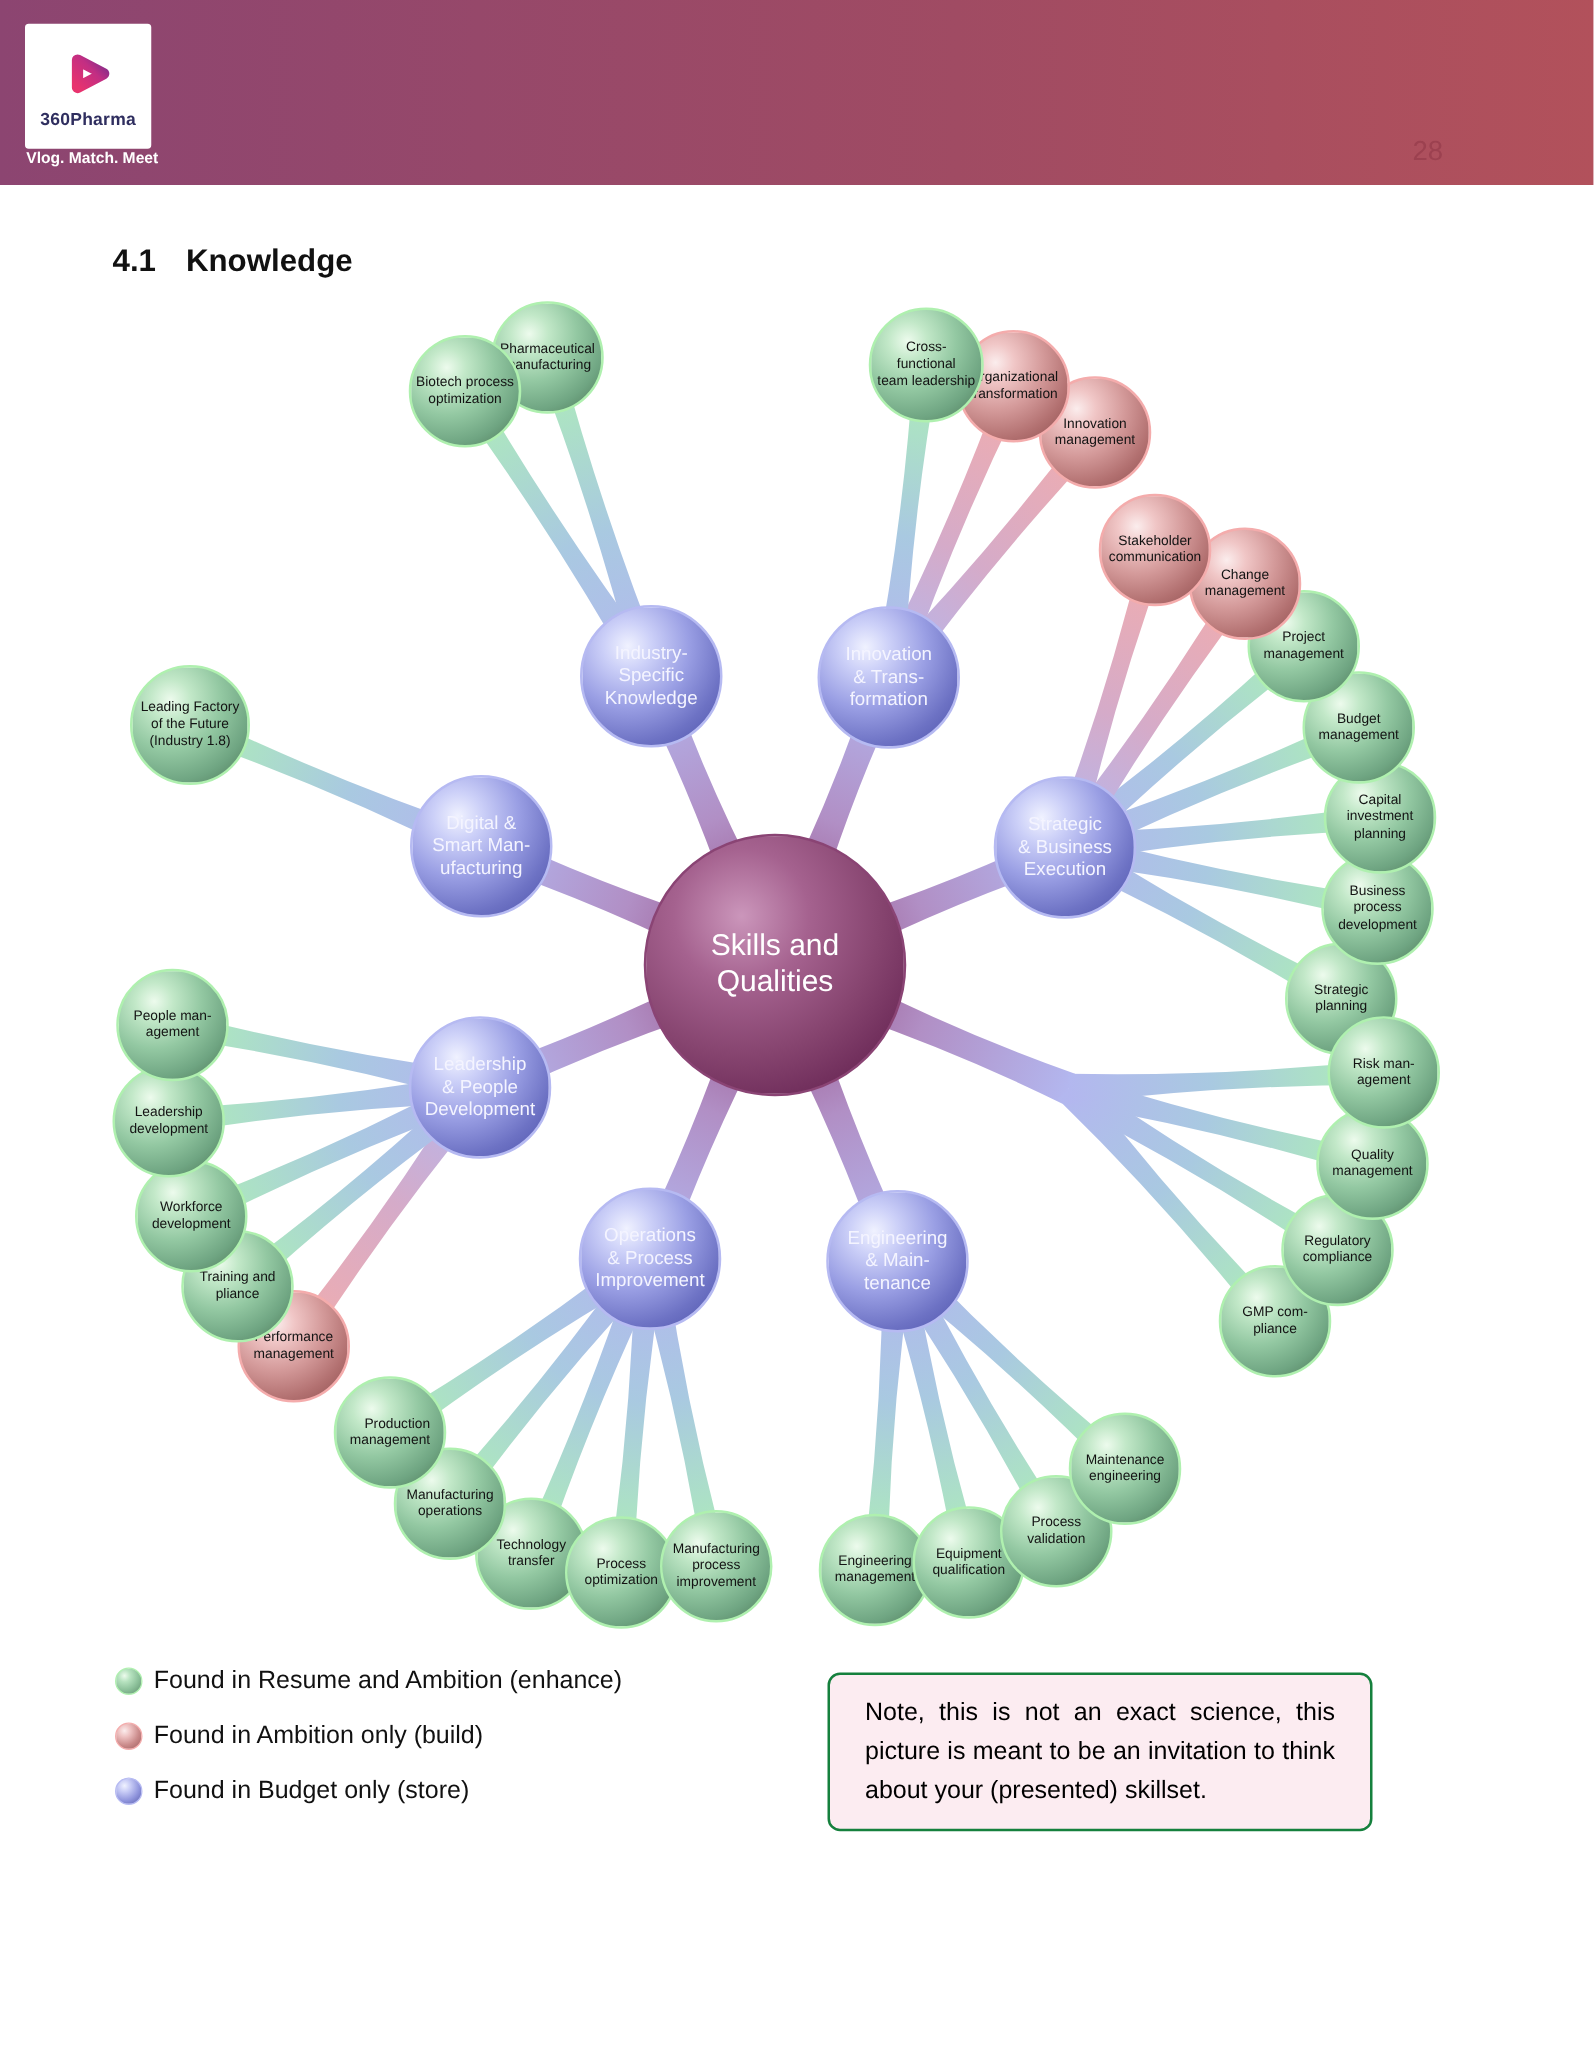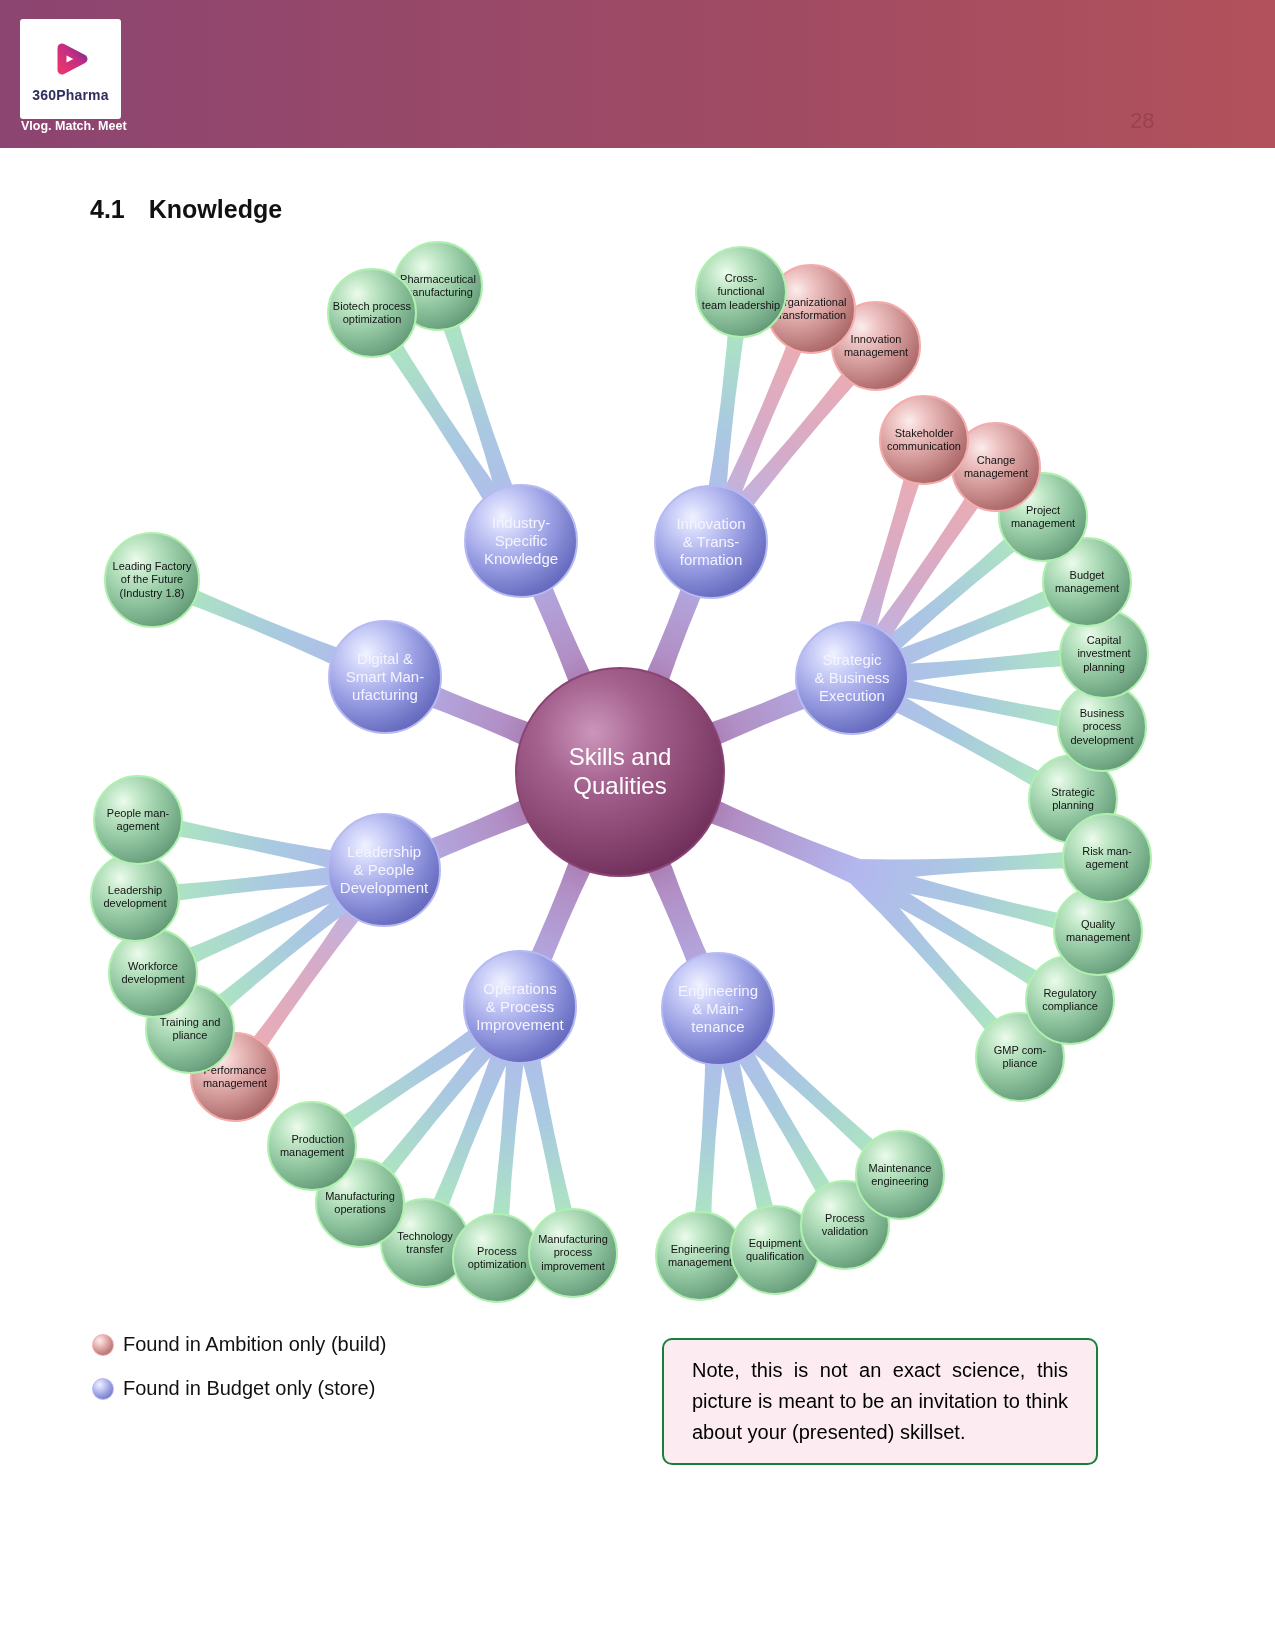--- a/index.html
+++ b/index.html
@@ -399,20 +399,24 @@
 Improvement</div>
       <div class="ball hub" style="left: 661px; top: 952px; width: 114px; height: 114px;">Engineering
 &amp; Main-
 tenance</div>
       <div class="ball center" style="left: 515px; top: 667px; width: 210px; height: 210px;">Skills and
 Qualities</div>
     </div>
 
   <div class="legend">
     <div class="legend-row">
+      <span class="legend-ball green"></span>
+      <span>Found in Resume and Ambition (enhance)</span>
+    </div>
+    <div class="legend-row">
       <span class="legend-ball red"></span>
       <span>Found in Ambition only (build)</span>
     </div>
     <div class="legend-row">
       <span class="legend-ball blue"></span>
       <span>Found in Budget only (store)</span>
     </div>
   </div>
 
   <div class="note-box">

